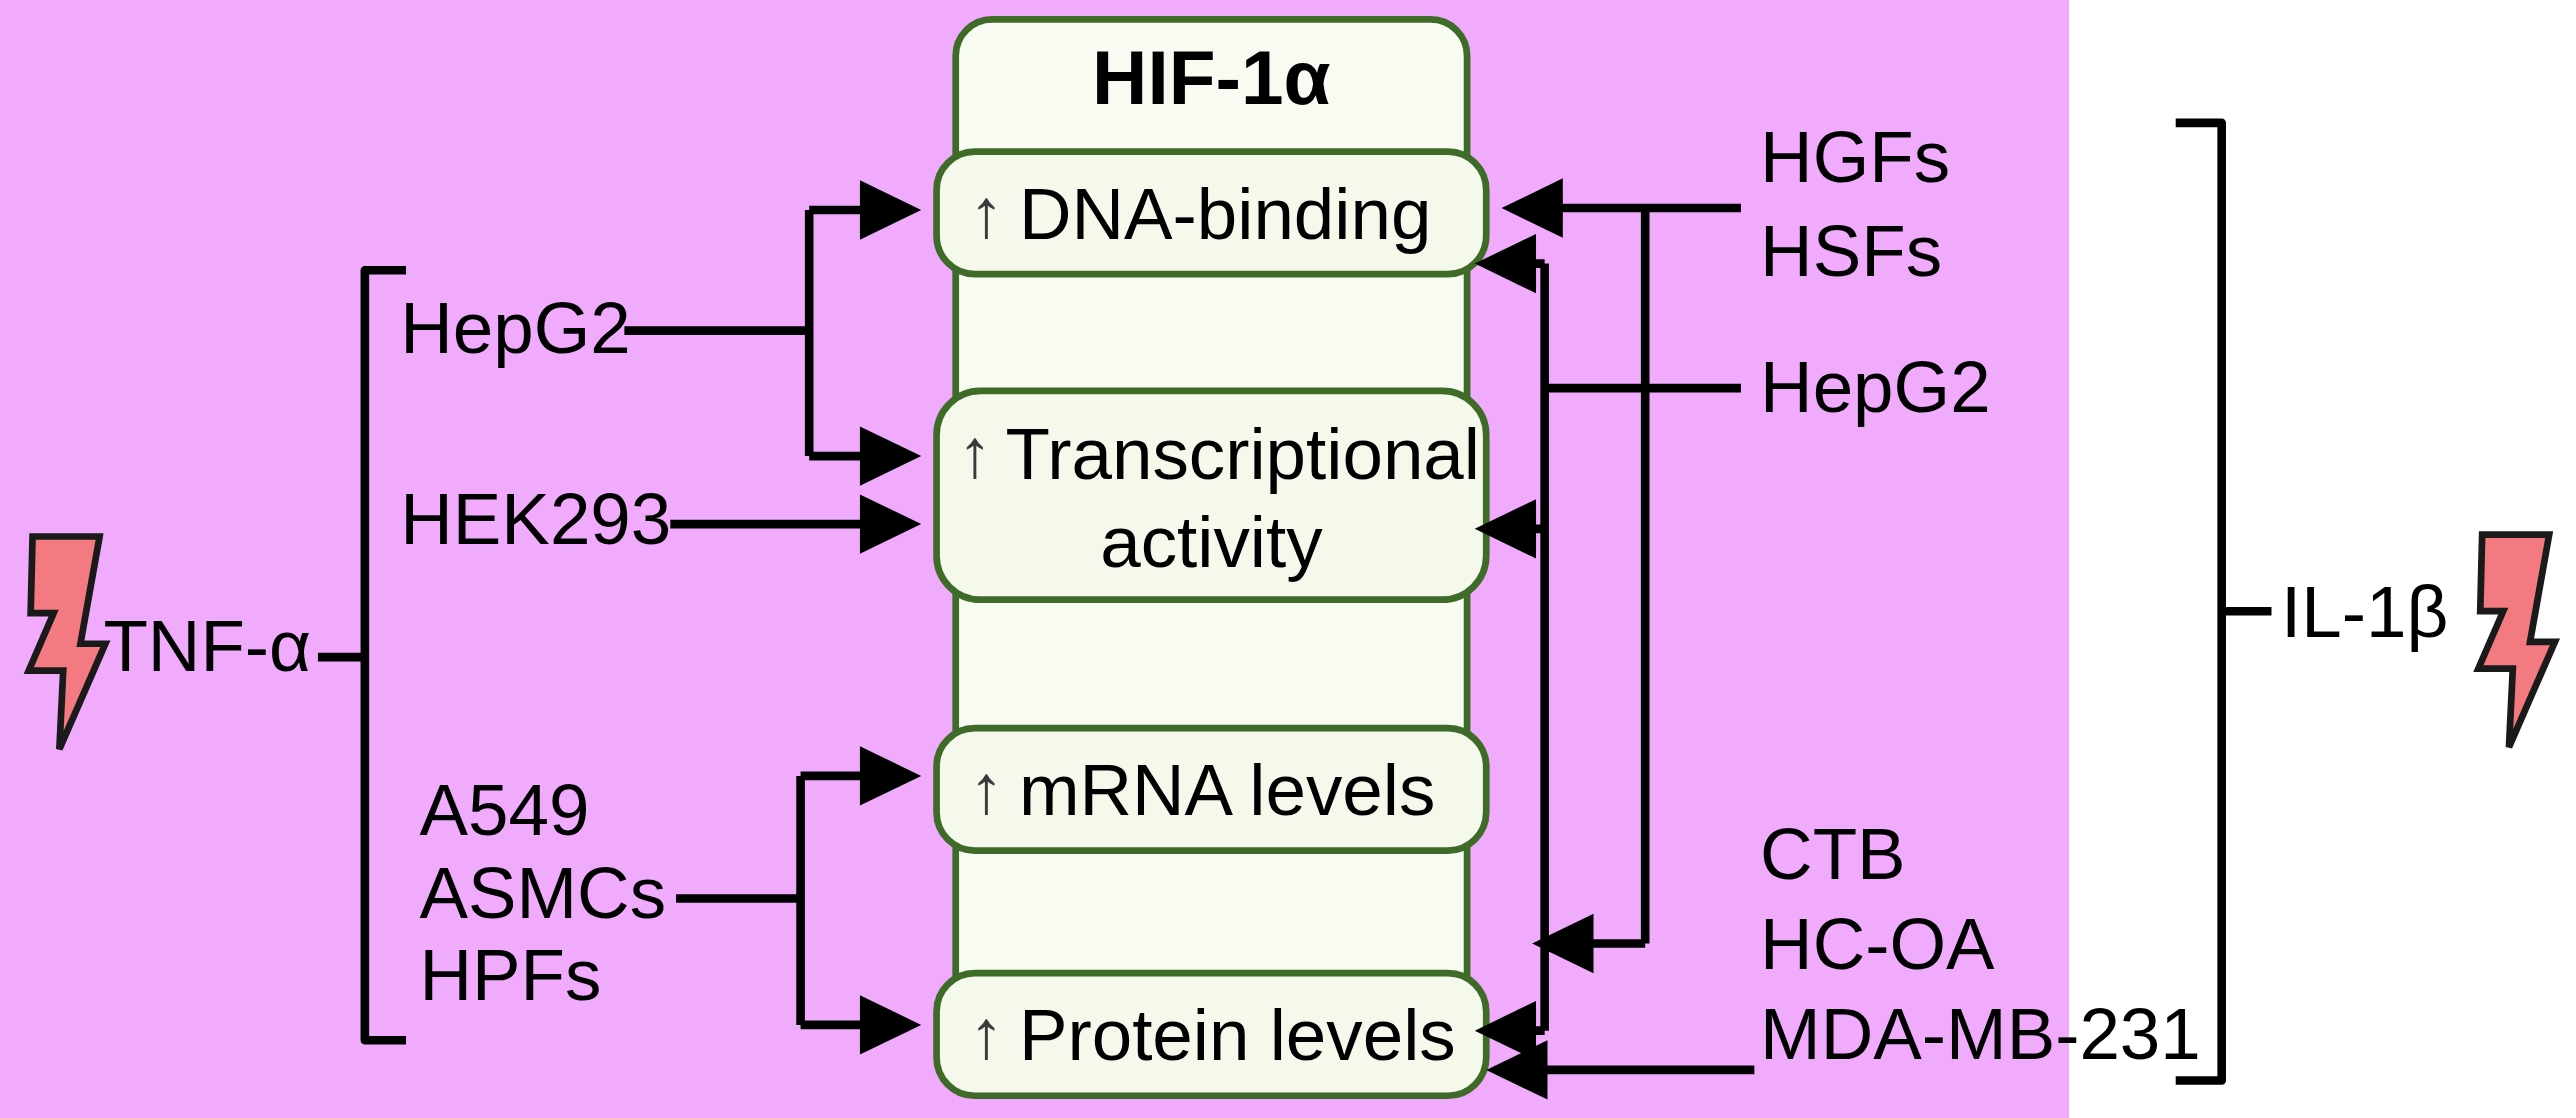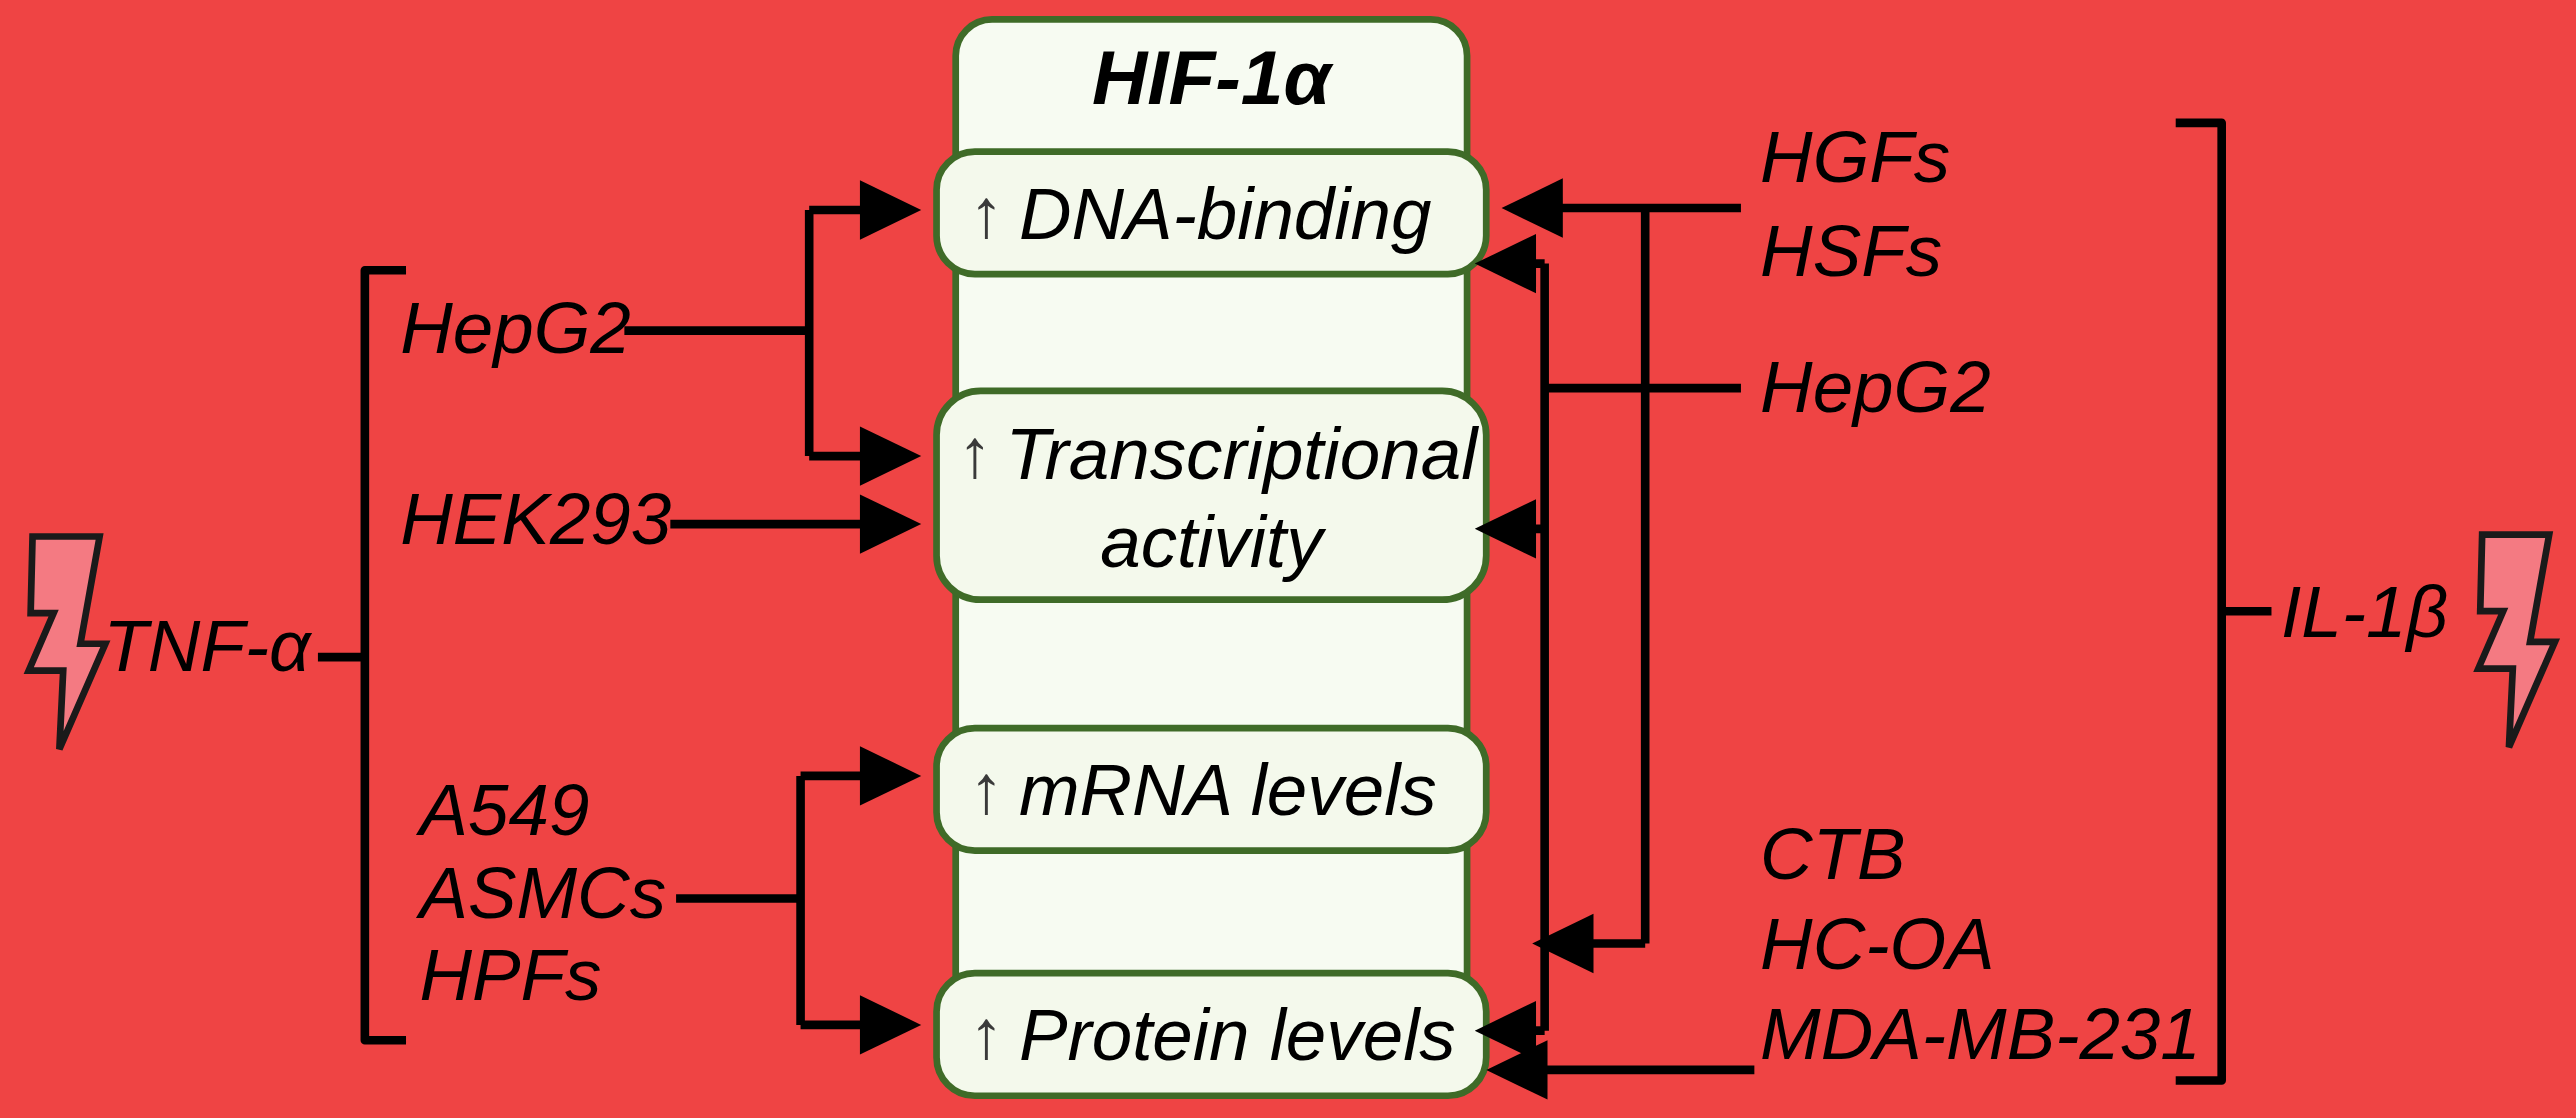--- a/index.html
+++ b/index.html
@@ -9,24 +9,23 @@
     background: #ffffff;
   }
   body {
     width: 2576px;
     height: 1119px;
     overflow: hidden;
     font-family: "Liberation Sans", sans-serif;
   }
   #diagram-root {
     position: relative;
-    width: 2576px;
+    width: 2069px;
     height: 1119px;
-    background: #ef4444;
-    font-style: italic;
+    background: #f0abfc;
   }
   svg#figure {
     display: block;
     width: 2576px;
     height: 1119px;
   }
   text {
     font-family: "Liberation Sans", sans-serif;
     fill: #000000;
     white-space: pre;

